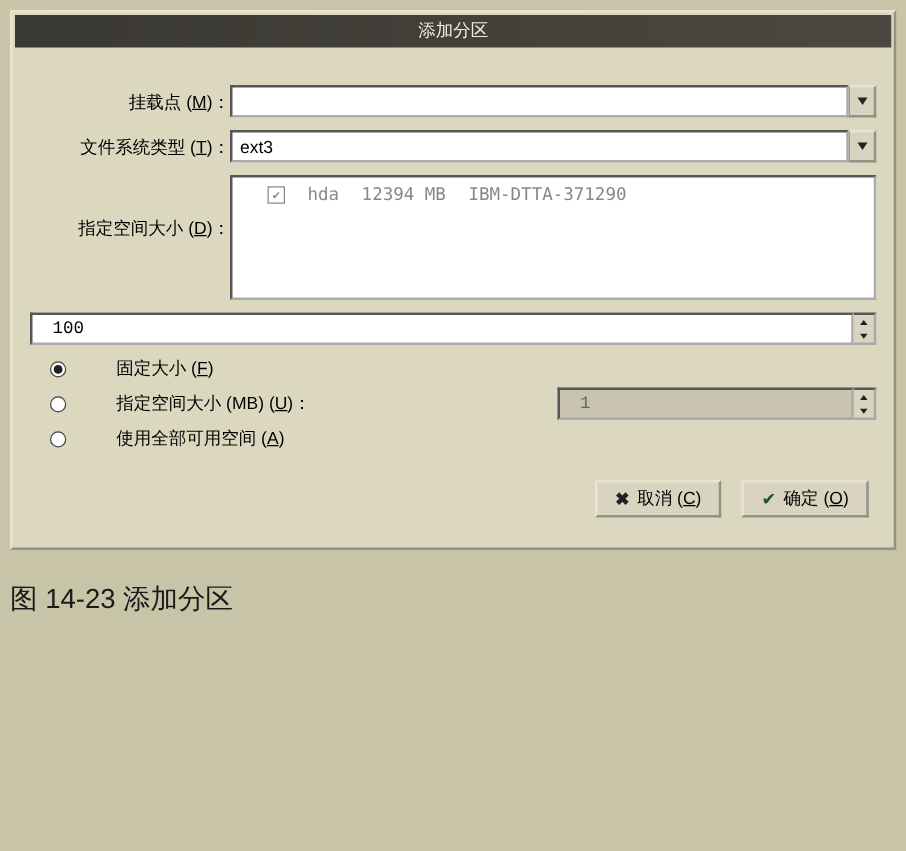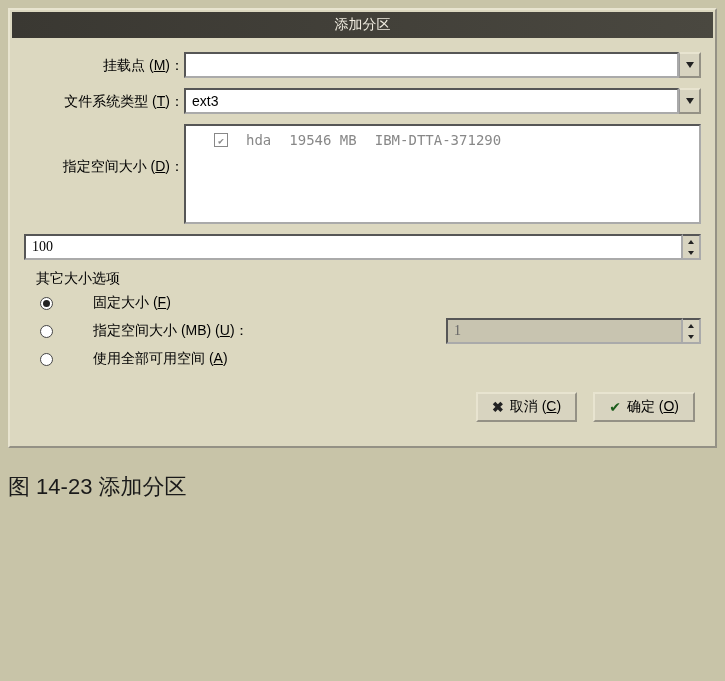--- a/index.html
+++ b/index.html
@@ -14,21 +14,21 @@
       background: #dcd8c0;
       border: 2px outset #e8e4d0;
       padding: 2px;
     }
     .titlebar {
       background: linear-gradient(to right, #3a3832, #4a4840);
       color: #f0ece0;
       text-align: center;
       padding: 4px 0;
       font-size: 14px;
-      margin-bottom: 4px;
+      margin-bottom: 20px;
     }
     .content {
       padding: 10px 12px;
     }
     .row {
       display: flex;
       align-items: center;
       margin-bottom: 10px;
     }
     .row-top {
@@ -101,22 +101,22 @@
     }
     .spinner {
       display: flex;
       width: 100%;
     }
     .spinner-input {
       flex: 1;
       background: #fff;
       border: 2px inset #aaa;
       height: 26px;
-      padding: 2px 6px;
-      font-family: Liberation Serif, serif;
+      padding: 2px 16px;
+      font-family: Liberation Mono, monospace;
       font-size: 14px;
     }
     .spinner-btns {
       width: 18px;
       display: flex;
       flex-direction: column;
       border: 2px inset #aaa;
       border-left: none;
       background: #d8d4c0;
     }
@@ -235,21 +235,21 @@
 
     <div class="row row-top">
       <div class="label-col" style="padding-top:34px">
         <span>指定空间大小 (</span><u>D</u><span>)：</span>
       </div>
       <div class="field-col">
         <div class="drives-list">
           <div class="drive-row">
             <span class="drive-check">✔</span>
             <span>hda</span>
-            <span>19546  MB</span>
+            <span>12394  MB</span>
             <span>IBM-DTTA-371290</span>
           </div>
         </div>
       </div>
     </div>
 
     <div class="row">
       <div class="field-col">
         <div class="spinner">
           <input class="spinner-input" value="100" style="">
@@ -258,21 +258,20 @@
                 <div class="caret-up"></div>
               </div>
             <div class="spin-btn">
                 <div class="caret-dn-sm"></div>
               </div>
           </div>
         </div>
       </div>
     </div>
 
-    <div class="group-title">其它大小选项</div>
 
     <div class="option-row">
       <span class="radio">
           <span class="radio-dot"></span>
         </span>
       <span class="option-label">
         <span>固定大小 (</span><u>F</u><span>)</span>
       </span>
     </div>
 

